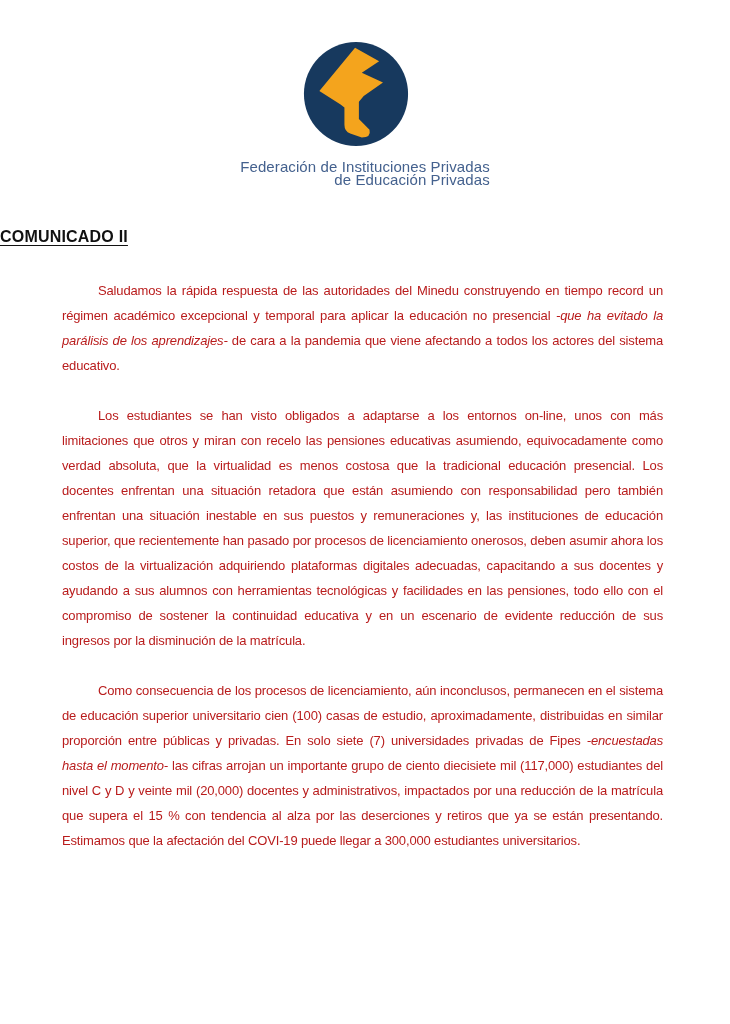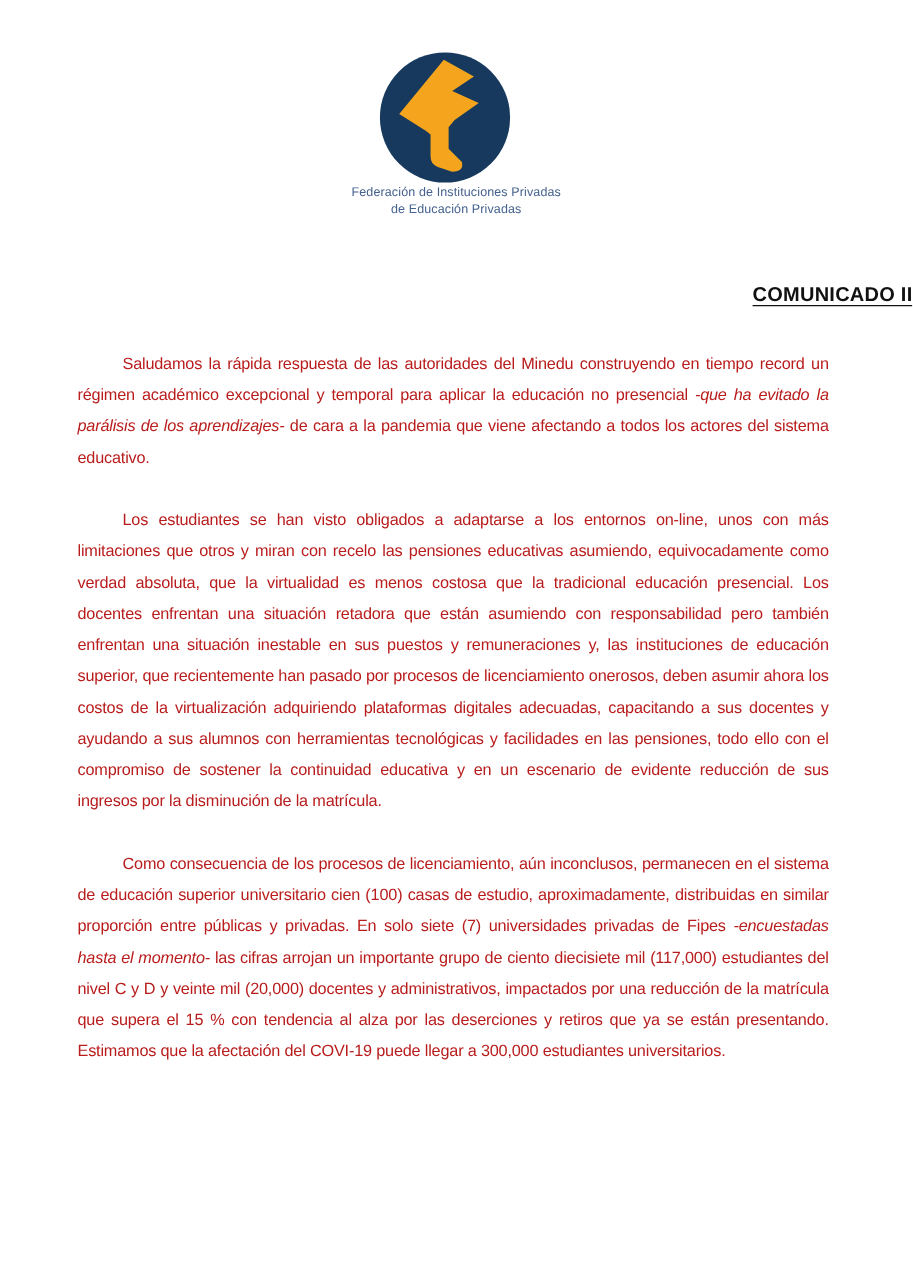--- a/index.html
+++ b/index.html
@@ -10,27 +10,28 @@
     overflow:hidden;
     font-family:"Liberation Sans","DejaVu Sans",sans-serif;
     -webkit-font-smoothing:antialiased;
   }
   .logo-block{
     position:absolute;top:40px;left:0;width:730px;
     display:flex;flex-direction:column;align-items:center;
   }
   .logo-svg{position:relative;left:-9px;display:block;}
   .logo-caption{
-    text-align:center;
-    font-size:10px;line-height:13px;
+    margin-top:12px;
+    text-align:right;
+    font-size:15px;line-height:13px;
     letter-spacing:0.1px;
   }
   .doc-title{
     position:absolute;top:228px;left:0;width:730px;
-    text-align:right;
+    text-align:left;
     font-size:16px;font-weight:bold;color:#111111;
     text-decoration:underline;
     text-underline-offset:3px;
     letter-spacing:0.2px;
   }
   .doc-body{
     position:absolute;top:278px;left:62px;width:601px;
     color:#b91c1c;
   }
   .para{

